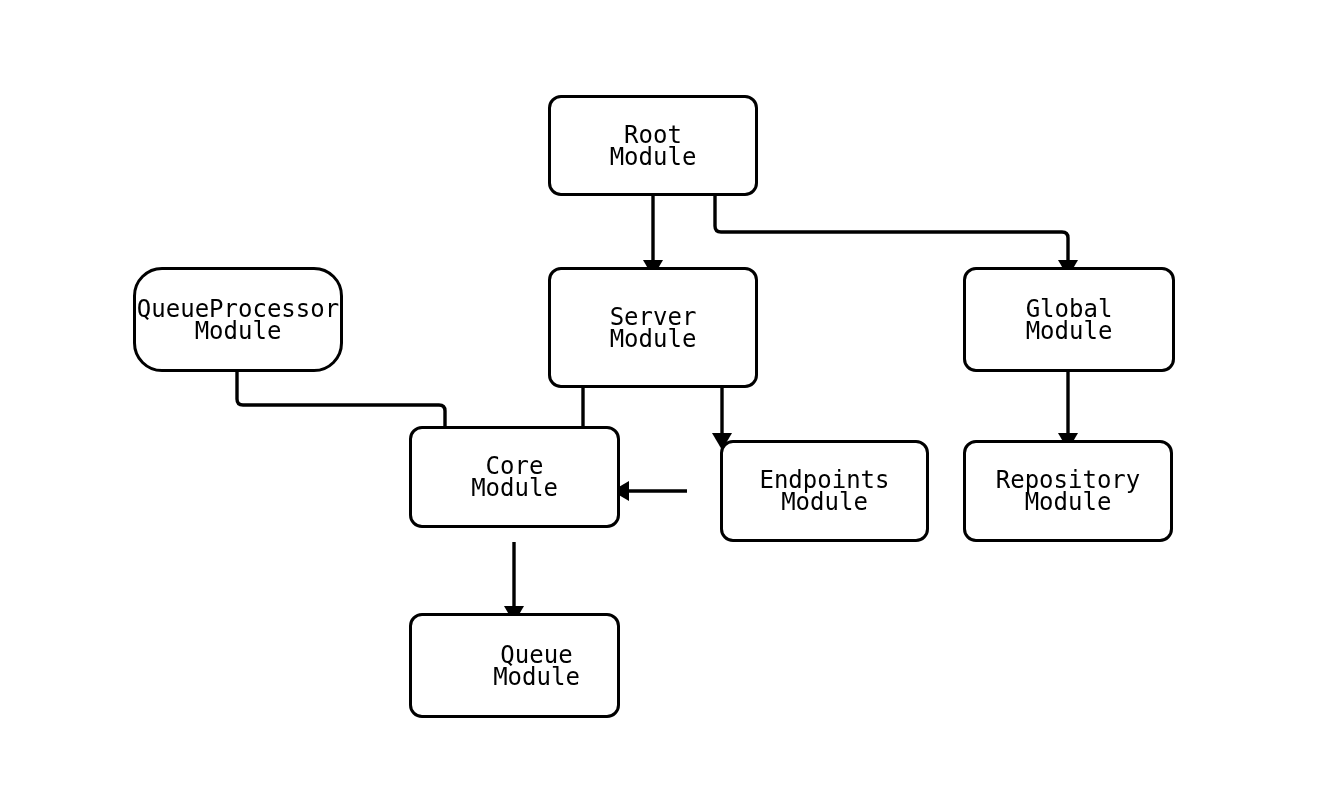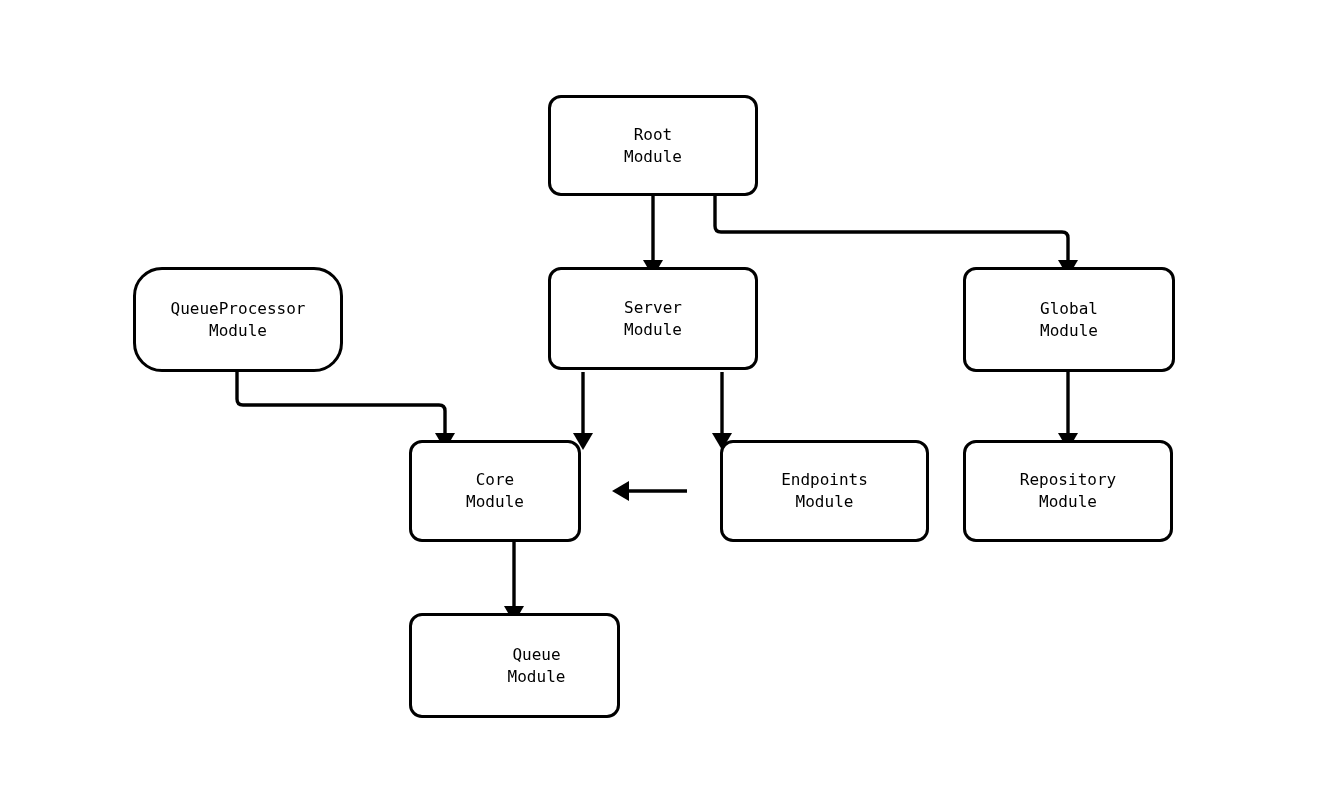--- a/index.html
+++ b/index.html
@@ -33,21 +33,21 @@
     border: 3.2px solid #000000;
     border-radius: 13px;
     display: flex;
     align-items: center;
     justify-content: center;
     text-align: center;
     z-index: 2;
   }
   .node-label {
     font-family: "DejaVu Sans Mono", "Liberation Mono", monospace;
-    font-size: 16px;
+    font-size: 24px;
     line-height: 22px;
     color: #000000;
     white-space: pre;
     letter-spacing: 0px;
     font-weight: 400;
   }
 </style>
 </head>
 <body>
 
@@ -70,29 +70,29 @@
     </svg>
 
   <div class="node" style="left: 548px; top: 95px; width: 210px; height: 101px; border-color: rgb(0, 0, 0);">
     <span class="node-label">Root
 Module</span>
   </div>
   <div class="node" style="left: 133px; top: 267px; width: 210px; height: 105px; border-color: rgb(0, 0, 0); border-radius: 29px;">
     <span class="node-label">QueueProcessor
 Module</span>
   </div>
-  <div class="node" style="left: 548px; top: 267px; width: 210px; height: 103px; border-color: rgb(0, 0, 0);">
+  <div class="node" style="left: 548px; top: 267px; width: 210px; height: 121px; border-color: rgb(0, 0, 0);">
     <span class="node-label">Server
 Module</span>
   </div>
   <div class="node" style="left: 963px; top: 267px; width: 212px; height: 105px; border-color: rgb(0, 0, 0);">
     <span class="node-label">Global
 Module</span>
   </div>
-  <div class="node" style="left: 409px; top: 440px; width: 172px; height: 102px; border-color: rgb(0, 0, 0);">
+  <div class="node" style="left: 409px; top: 426px; width: 211px; height: 102px; border-color: rgb(0, 0, 0);">
     <span class="node-label">Core
 Module</span>
   </div>
   <div class="node" style="left: 720px; top: 440px; width: 209px; height: 102px; border-color: rgb(0, 0, 0);">
     <span class="node-label">Endpoints
 Module</span>
   </div>
   <div class="node" style="left: 963px; top: 440px; width: 210px; height: 102px; border-color: rgb(0, 0, 0);">
     <span class="node-label">Repository
 Module</span>

